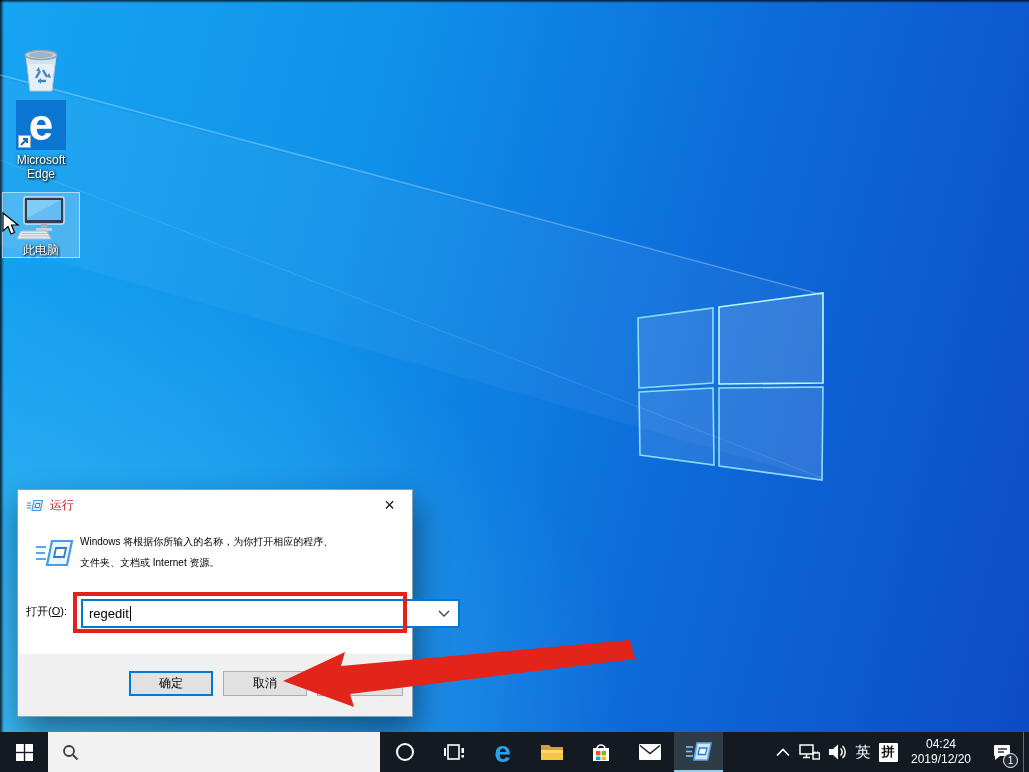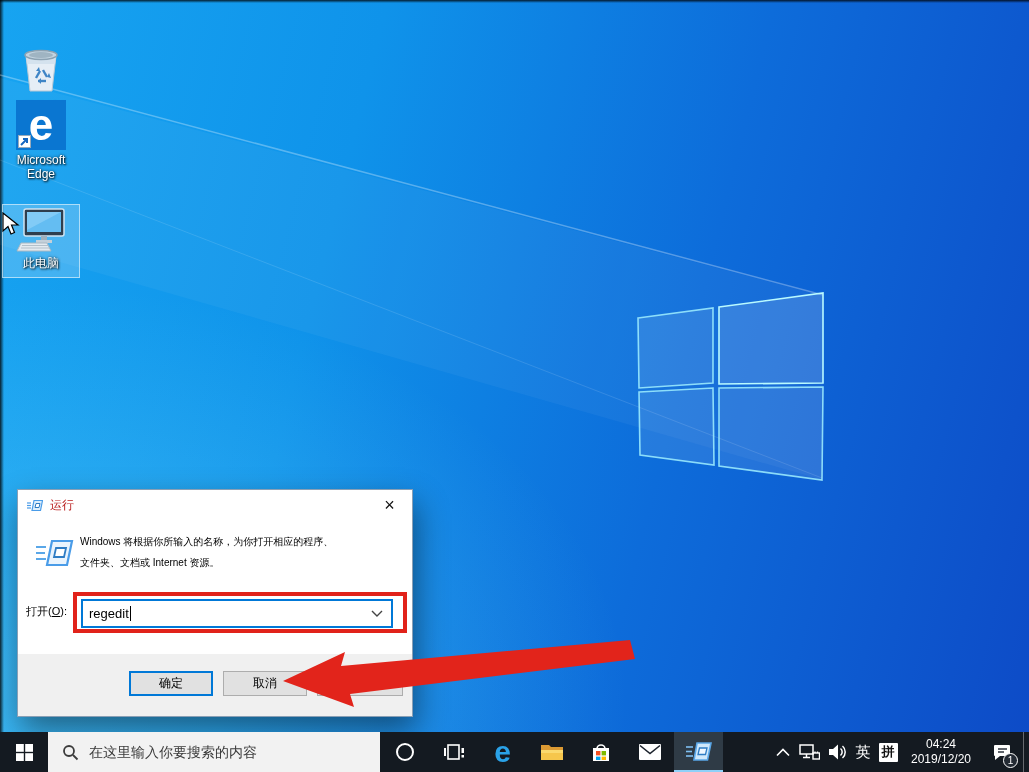--- a/index.html
+++ b/index.html
@@ -15,37 +15,37 @@
       linear-gradient(104deg, #17a4f1 0%, #0f93ea 32%, #0d6cda 64%, #0d4bc7 100%);
   }
   .wall-art { position:absolute; left:0; top:0; pointer-events:none; }
 
   
   .dtile { position:absolute; left:2px; width:78px; display:flex; flex-direction:column; align-items:center; }
   .dtile .dlabel { margin-top:3px; font-size:12px; color:#fff; text-align:center; line-height:14px;
     text-shadow:1px 1px 2px rgba(0,0,0,.95), 0 0 3px rgba(0,0,0,.7); }
   .tile-recycle { top:4px;margin-top:40px; }
   .tile-edge { top:100px; }
-  .tile-thispc { top:204px; height:74px; background:rgba(255,255,255,.20); border:1px solid rgba(255,255,255,.55); }
+  .tile-thispc { top:192px; height:66px; background:rgba(255,255,255,.20); border:1px solid rgba(255,255,255,.55); }
   .edge-sq { width:50px; height:50px; background:#0a76d1; display:flex; align-items:center; justify-content:center; position:relative; }
   .edge-sq .e { color:#fff; font-size:44px; font-weight:bold; line-height:44px; }
   .sc-overlay { position:absolute; left:2px; bottom:2px; width:13px; height:13px; background:#fff; border:1px solid #9ab; display:flex; align-items:center; justify-content:center; }
 
   .cursor { position:absolute; left:2px; top:212px; z-index:40; }
 
   
   .dlg { position:absolute; left:17px; top:489px; width:396px; height:228px; background:#fff;
     border:1px solid rgba(40,80,120,.55); box-shadow:3px 14px 30px rgba(0,0,0,.45); z-index:10; }
   .dlg-title { height:30px; display:flex; align-items:center; padding-left:9px; }
   .dlg-title-text { font-size:12px; color:#b91c1c; margin-left:7px; flex:1; }
   .dlg-close { width:45px; height:30px; display:flex; align-items:center; justify-content:center; font-size:18px; color:#111; cursor:default; }
   .dlg-icon-big { position:absolute; left:18px; top:48px; }
   .dlg-desc { position:absolute; left:62px; top:41px; width:322px; font-size:10px; line-height:21px; color:#000; }
   .dlg-open-label { position:absolute; left:8px; top:114px; font-size:11px; color:#000; }
-  .combo { position:absolute; left:63px; top:109px; width:312px; height:29px; background:#fff;
+  .combo { position:absolute; left:63px; top:109px; width:379px; height:29px; background:#fff;
     border:2px solid #0078d7; display:flex; align-items:center; padding:0 8px 0 6px; font-size:13px; color:#000; }
   .combo .val { flex:1; white-space:nowrap; }
   .caret { display:inline-block; width:1px; height:15px; background:#000; vertical-align:-3px; margin-left:1px; }
   .dlg-footer { position:absolute; left:0; right:0; bottom:0; height:62px; background:#f0f0f0; }
   .btn { position:absolute; top:17px; height:25px; background:#e1e1e1; border:1px solid #adadad;
     font-size:12px; color:#000; display:flex; align-items:center; justify-content:center; font-family:Liberation Sans, sans-serif; }
   .btn-ok { left:111px; width:84px; border:2px solid #0078d7; }
   .btn-cancel { left:205px; width:84px; }
   .btn-browse { left:299px; width:86px; }
   .ul { text-decoration:underline; }
@@ -213,21 +213,20 @@
       <rect x="0" y="9.2" width="7.8" height="7.8" fill="#fff"></rect>
         <rect x="9.2" y="9.2" width="7.8" height="7.8" fill="#fff"></rect>
     </svg>
   </div>
 
   <div class="tb-search">
     <svg width="17" height="17">
       <circle cx="7" cy="7" r="5" stroke="#3c3c3c" stroke-width="1.8" fill="none"></circle>
       <line x1="11" y1="11" x2="15.5" y2="15.5" stroke="#3c3c3c" stroke-width="1.8"></line>
     </svg>
-    <input readonly="" placeholder="在这里输入你要搜索的内容" style="">
   </div>
 
   <div class="tb-btn">
     <svg width="20" height="20">
         <circle cx="10" cy="10" r="8" stroke="#fff" stroke-width="2" fill="none"></circle>
       </svg>
   </div>
 
   <div class="tb-btn">
     <svg width="22" height="20">

